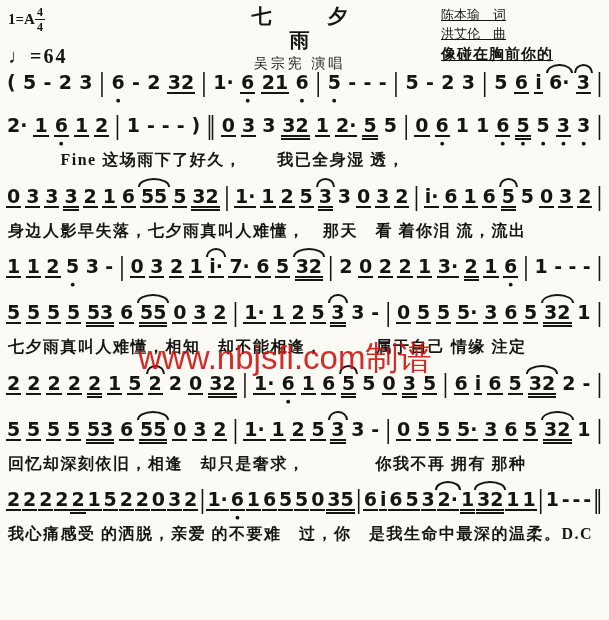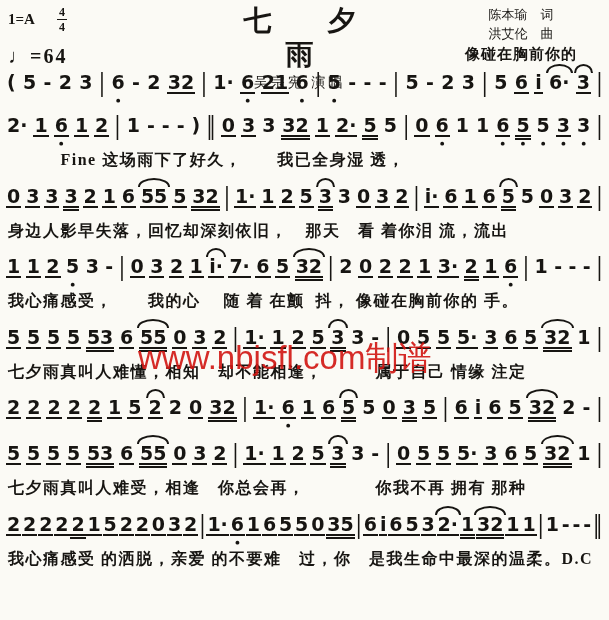--- a/index.html
+++ b/index.html
@@ -4,29 +4,29 @@
 <style>
   * { margin:0; padding:0; box-sizing:border-box; }
   body { width:609px; height:620px; overflow:hidden; font-family:"Liberation Serif", serif; }
   .page {
     position:relative; width:609px; height:620px;
     background:#fbfaf5; color:#171512;
   }
   
   .header { display:flex; justify-content:space-between; padding:4px 8px 0 8px; height:60px; }
   .key-block { width:150px; padding-top:2px; }
-  .key-row { display:flex; align-items:center; gap:22px; font-size:15px; font-weight:bold; }
+  .key-row { display:flex; align-items:center; gap:0; font-size:15px; font-weight:bold; }
   .timesig { display:inline-flex; flex-direction:column; align-items:center; font-size:12px; line-height:1; font-weight:bold; }
   .timesig .top { border-bottom:1px solid #171512; padding:0 2px 1px; }
   .timesig .bot { padding-top:1px; }
   .tempo { font-size:20px; font-weight:bold; margin-top:12px; letter-spacing:2px; }
   .title-block { flex:1; text-align:center; }
-  .song-title { font-size:28px; font-weight:bold; letter-spacing:56px; padding-left:56px; line-height:1.2; }
+  .song-title { font-size:20px; font-weight:bold; letter-spacing:56px; padding-left:56px; line-height:1.2; }
   .performer { font-size:14px; margin-top:3px; letter-spacing:3px;text-align:center; }
-  .credit-block { width:160px; text-align:center; font-size:13px; line-height:1.45; padding-top:2px; }
+  .credit-block { width:160px; font-size:13px; line-height:1.45; padding-top:2px;text-decoration:underline; }
   .credit-block .pub { font-weight:bold; font-size:15px; letter-spacing:1px; }
   
   .music-line {
     display:flex; justify-content:space-between; align-items:baseline;
     padding:13px 6px 9px 6px; font-family:"DejaVu Sans", sans-serif;
     font-weight:bold; font-size:19px; line-height:1;
   }
   .tk { position:relative; padding:0 1px; display:inline-block; }
   .tk.u1 { border-bottom:2px solid #171512; }
   .tk.u2 { border-bottom:5px double #171512; }
@@ -177,21 +177,21 @@
         <span class="tk u1">6</span>
         <span class="tk u1">1</span>
         <span class="tk u1">6</span>
         <span class="tk u2 arc">5</span>
         <span class="tk">5</span>
         <span class="tk u1">0</span>
         <span class="tk u1">3</span>
         <span class="tk u1">2</span>
         <span class="tk bar">|</span>
       </div>
-    <div class="lyrics">身边人影早失落，回忆却深刻依旧，　那天　看 着你泪 流，流出</div>
+    <div class="lyrics">身边人影早失落，七夕雨真叫人难懂，　那天　看 着你泪 流，流出</div>
 
     <div class="music-line">
         <span class="tk u1">1</span>
         <span class="tk u1">1</span>
         <span class="tk u1">2</span>
         <span class="tk db">5</span>
         <span class="tk">3</span>
         <span class="tk">-</span>
         <span class="tk bar">|</span>
         <span class="tk u1">0</span>
@@ -213,21 +213,20 @@
         <span class="tk u2">2</span>
         <span class="tk u1">1</span>
         <span class="tk u1 db">6</span>
         <span class="tk bar">|</span>
         <span class="tk">1</span>
         <span class="tk">-</span>
         <span class="tk">-</span>
         <span class="tk">-</span>
         <span class="tk bar">|</span>
       </div>
-    <div class="lyrics">我心痛感受，　　我的心　 随 着 在颤  抖， 像碰在胸前你的 手。</div>
 
     <div class="music-line">
         <span class="tk u1">5</span>
         <span class="tk u1">5</span>
         <span class="tk u1">5</span>
         <span class="tk u1">5</span>
         <span class="tk u2">53</span>
         <span class="tk u1">6</span>
         <span class="tk u2 arc">55</span>
         <span class="tk u1">0</span>
@@ -312,21 +311,21 @@
         <span class="tk u1">5</span>
         <span class="tk u1">5</span>
         <span class="tk u1">5·</span>
         <span class="tk u1">3</span>
         <span class="tk u1">6</span>
         <span class="tk u1">5</span>
         <span class="tk u2 arc">32</span>
         <span class="tk">1</span>
         <span class="tk bar">|</span>
       </div>
-    <div class="lyrics">七夕雨真叫人难受，相逢　你总会再，　　　　你我不再 拥有 那种</div>
+    <div class="lyrics">回忆却深刻依旧，相逢　却只是奢求，　　　　你我不再 拥有 那种</div>
 
     <div class="music-line">
         <span class="tk u1">2</span>
         <span class="tk u1">2</span>
         <span class="tk u1">2</span>
         <span class="tk u1">2</span>
         <span class="tk u2">2</span>
         <span class="tk u1">1</span>
         <span class="tk u1">5</span>
         <span class="tk u1">2</span>

